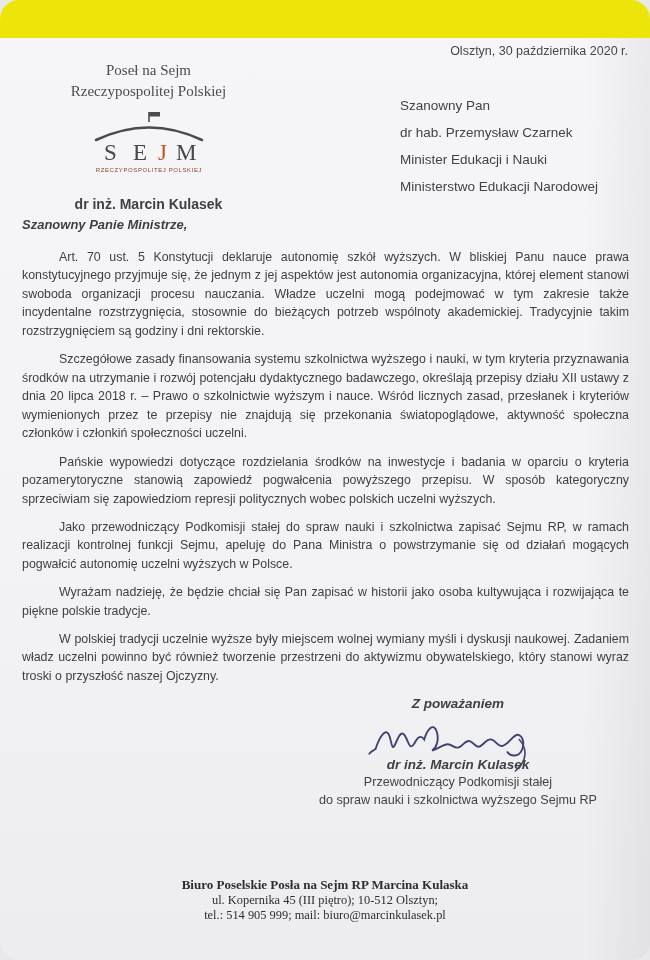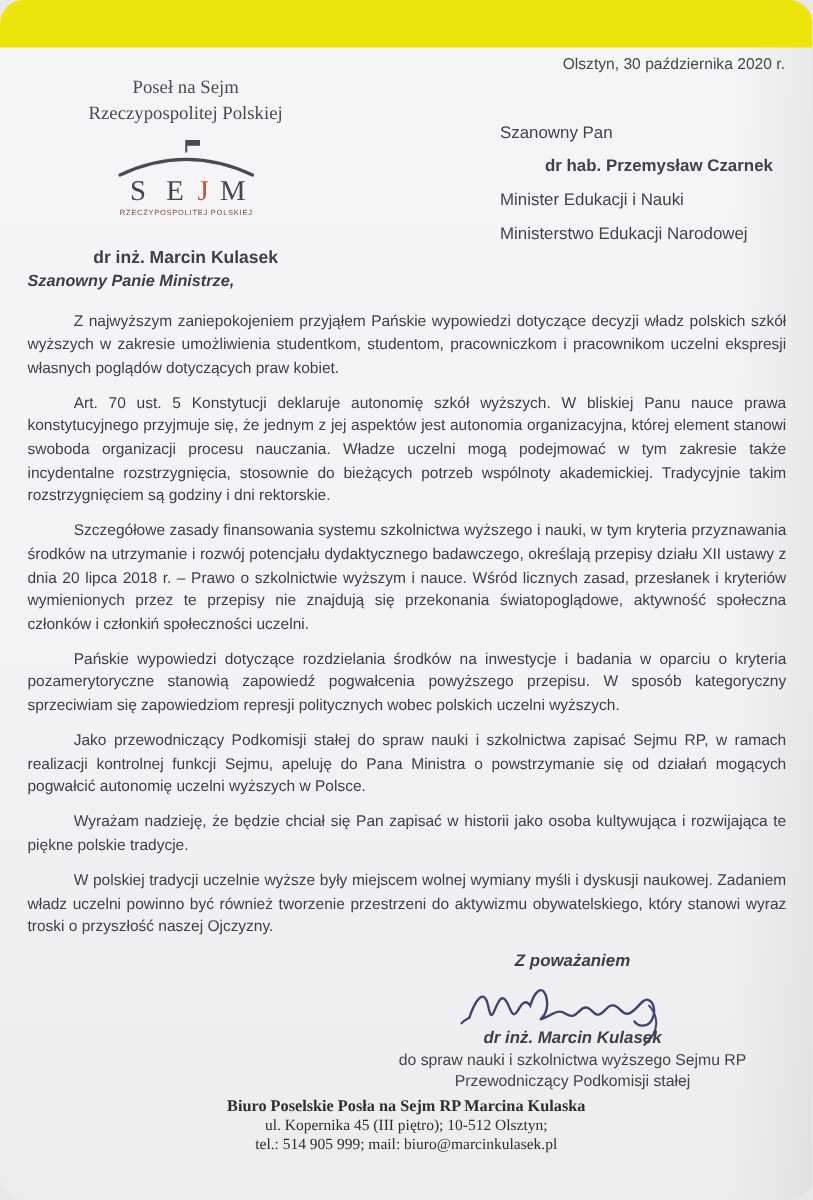--- a/index.html
+++ b/index.html
@@ -39,21 +39,21 @@
   }
   .logo-wrap { margin: 4px auto 0; width: 122px; }
   .sender-name {
     margin-top: 12px; font-size: 14px; font-weight: bold; color: #3f4044;
   }
 
   .recipient {
     position: absolute; top: 92px; left: 400px;
     font-size: 13.5px; line-height: 27px; color: #434347;
   }
-  .recipient-name { font-weight: bold; margin-left: 36px; }
+  .recipient-name { font-weight: normal; }
 
   .letter-body {
     position: absolute; top: 216px; left: 22px; right: 21px;
     font-size: 12.4px; line-height: 18.6px; text-align: justify;
   }
   .greeting {
     font-weight: bold; font-style: italic; font-size: 13px;
     margin-bottom: 13px;
   }
   .letter-body p.par { margin: 0 0 9.5px 0; text-indent: 37px; }
@@ -113,21 +113,20 @@
   <div class="recipient">
     <div>Szanowny Pan</div>
     <div class="recipient-name">dr hab. Przemysław Czarnek</div>
     <div>Minister Edukacji i Nauki</div>
     <div>Ministerstwo Edukacji Narodowej</div>
   </div>
 
   <div class="letter-body">
     <div class="greeting">Szanowny Panie Ministrze,</div>
 
-    <p class="par">Z najwyższym zaniepokojeniem przyjąłem Pańskie wypowiedzi dotyczące decyzji władz polskich szkół wyższych w zakresie umożliwienia studentkom, studentom, pracowniczkom i pracownikom uczelni ekspresji własnych poglądów dotyczących praw kobiet.</p>
     <p class="par">Art. 70 ust. 5 Konstytucji deklaruje autonomię szkół wyższych. W bliskiej Panu nauce prawa konstytucyjnego przyjmuje się, że jednym z jej aspektów jest autonomia organizacyjna, której element stanowi swoboda organizacji procesu nauczania. Władze uczelni mogą podejmować w tym zakresie także incydentalne rozstrzygnięcia, stosownie do bieżących potrzeb wspólnoty akademickiej. Tradycyjnie takim rozstrzygnięciem są godziny i dni rektorskie.</p>
     <p class="par">Szczegółowe zasady finansowania systemu szkolnictwa wyższego i nauki, w tym kryteria przyznawania środków na utrzymanie i rozwój potencjału dydaktycznego badawczego, określają przepisy działu XII ustawy z dnia 20 lipca 2018 r. – Prawo o szkolnictwie wyższym i nauce. Wśród licznych zasad, przesłanek i kryteriów wymienionych przez te przepisy nie znajdują się przekonania światopoglądowe, aktywność społeczna członków i członkiń społeczności uczelni.</p>
     <p class="par">Pańskie wypowiedzi dotyczące rozdzielania środków na inwestycje i badania w oparciu o kryteria pozamerytoryczne stanowią zapowiedź pogwałcenia powyższego przepisu. W sposób kategoryczny sprzeciwiam się zapowiedziom represji politycznych wobec polskich uczelni wyższych.</p>
     <p class="par">Jako przewodniczący Podkomisji stałej do spraw nauki i szkolnictwa zapisać Sejmu RP, w ramach realizacji kontrolnej funkcji Sejmu, apeluję do Pana Ministra o powstrzymanie się od działań mogących pogwałcić autonomię uczelni wyższych w Polsce.</p>
     <p class="par">Wyrażam nadzieję, że będzie chciał się Pan zapisać w historii jako osoba kultywująca i rozwijająca te piękne polskie tradycje.</p>
     <p class="par">W polskiej tradycji uczelnie wyższe były miejscem wolnej wymiany myśli i dyskusji naukowej. Zadaniem władz uczelni powinno być również tworzenie przestrzeni do aktywizmu obywatelskiego, który stanowi wyraz troski o przyszłość naszej Ojczyzny.</p>
 
     <div class="closing">
       <div class="valediction">Z poważaniem</div>
       <div class="signature">
@@ -147,22 +146,22 @@
                    C 150 34, 152 28, 158 30
                    C 164 32, 166 40, 172 38
                    C 180 36, 186 22, 192 24
                    C 198 26, 200 36, 196 44
                    C 192 52, 182 52, 178 46" fill="none" stroke="#3d4273" stroke-width="2.4" stroke-linecap="round"></path>
           <path d="M193 30 C 202 40, 205 56, 188 70" fill="none" stroke="#3d4273" stroke-width="2" stroke-linecap="round"></path>
           <path d="M2 48 C 5 44, 8 44, 10 42" fill="none" stroke="#3d4273" stroke-width="2.2" stroke-linecap="round"></path>
         </svg>
       </div>
       <div class="signatory-name">dr inż. Marcin Kulasek</div>
+      <div class="signatory-title">Przewodniczący Podkomisji stałej</div>
       <div class="signatory-title">do spraw nauki i szkolnictwa wyższego Sejmu RP</div>
-      <div class="signatory-title">Przewodniczący Podkomisji stałej</div>
     </div>
   </div>
 
   <div class="footer">
     <div class="footer-line1">Biuro Poselskie Posła na Sejm RP Marcina Kulaska</div>
     <div>ul. Kopernika 45 (III piętro); 10-512 Olsztyn;</div>
     <div>tel.: 514 905 999; mail: biuro@marcinkulasek.pl</div>
   </div>
 
 </div>

